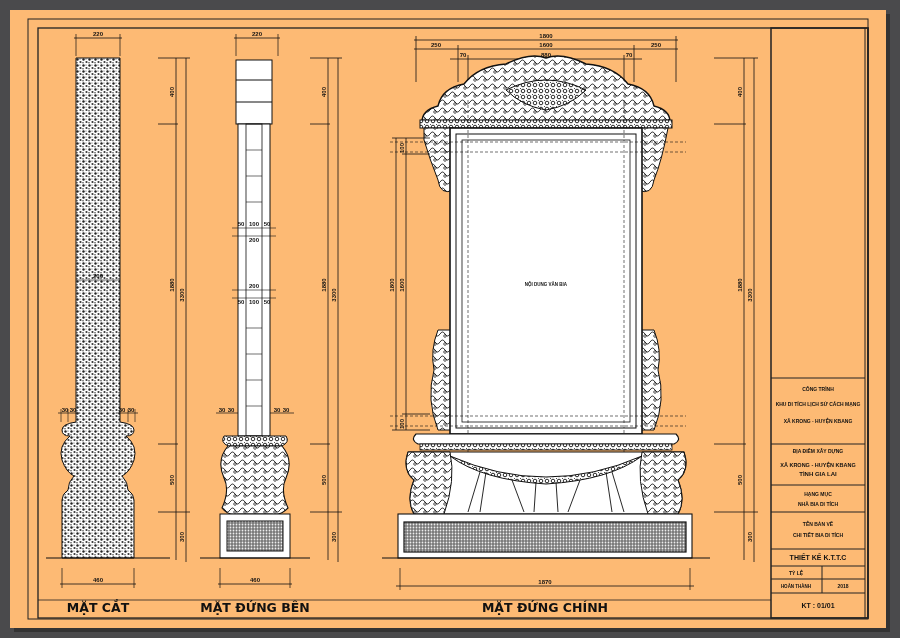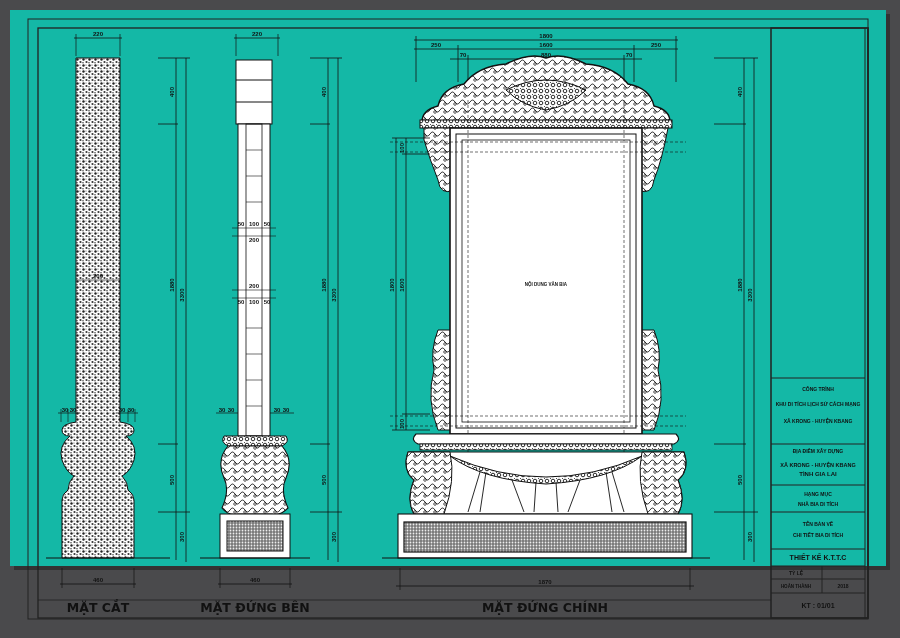--- a/index.html
+++ b/index.html
@@ -1,17 +1,17 @@
 <!DOCTYPE html>
 <html><head>
 <meta charset="utf-8">
 <style>
   html,body{margin:0;padding:0;}
   body{width:900px;height:638px;background:#4a4a4c;position:relative;overflow:hidden;font-family:"Liberation Sans",sans-serif;}
-  #sheet{position:absolute;left:10px;top:10px;width:876px;height:556px;background:#14b8a6;box-shadow:4px 4px 0 #333;}
+  #sheet{position:absolute;left:10px;top:10px;width:876px;height:618px;background:#fdba74;box-shadow:4px 4px 0 #333;}
   #sheet svg{position:absolute;left:0;top:0;}
   .dim{font-family:"Liberation Sans",sans-serif;font-size:6px;font-weight:bold;fill:#111;}
   .view-title{font-family:"DejaVu Sans",sans-serif;font-size:12.5px;font-weight:bold;fill:#111;}
   .tb{font-family:"Liberation Sans",sans-serif;font-weight:bold;fill:#111;}
 </style>
 </head>
 <body>
 
 <div id="sheet">
 <svg width="876" height="618" viewBox="0 0 876 618" xmlns="http://www.w3.org/2000/svg">

